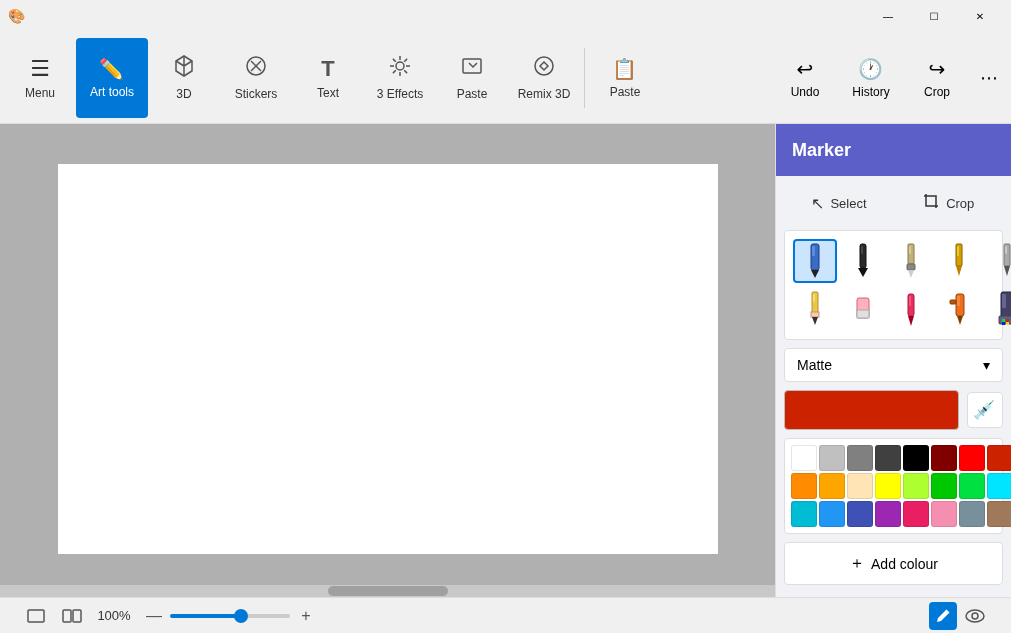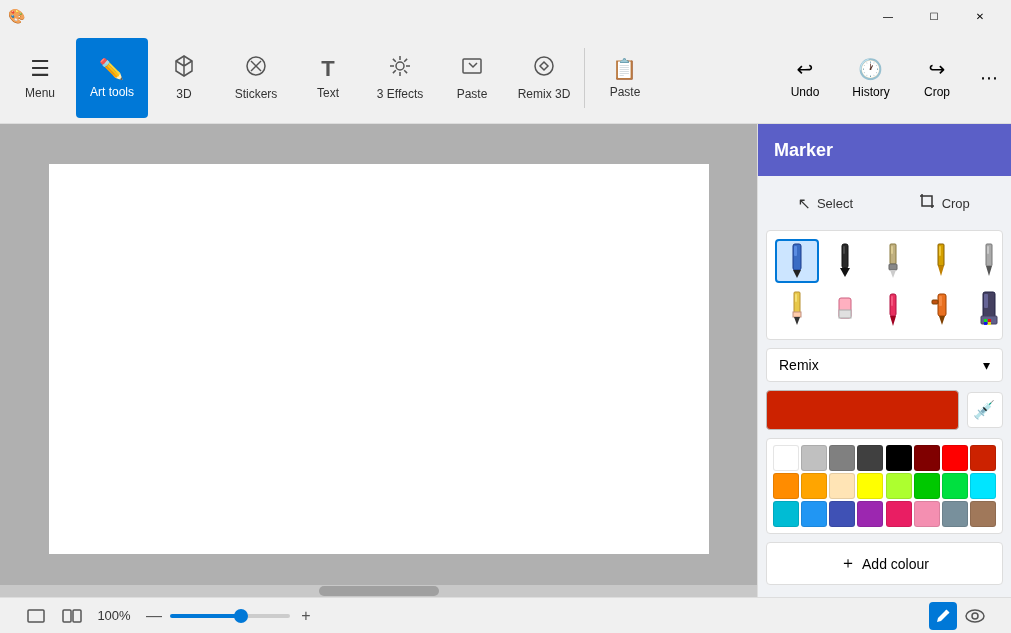--- a/index.html
+++ b/index.html
@@ -78,21 +78,21 @@
     }
 
     
     .main-area {
       display: flex;
       height: calc(633px - 32px - 92px - 36px);
     }
 
     
     .right-panel {
-      width: 254px;
+      width: 236px;
       background: #f0f2f5;
       border-left: 1px solid #ddd;
       display: flex;
       flex-direction: column;
       text-align: center;
     }
     .panel-header {
       background: #5b5fc7;
       color: #fff;
       font-size: 18px;
@@ -509,21 +509,21 @@
 
             <rect x="11" y="29" width="3" height="3" fill="#00ff00" opacity="0.8"></rect>
             <rect x="15" y="29" width="3" height="3" fill="#ff0000" opacity="0.8"></rect>
             <rect x="11" y="32" width="3" height="3" fill="#0000ff" opacity="0.8"></rect>
             <rect x="15" y="32" width="3" height="3" fill="#ffff00" opacity="0.8"></rect>
           </svg>
         </div>
       </div>
 
       <div class="matte-dropdown">
-        <span>Remix</span>
+        <span>Matte</span>
         <span>▾</span>
       </div>
 
       <div class="color-preview-row">
         <div class="color-preview" id="color-preview" style="background: rgb(204, 34, 0);"></div>
         <div class="eyedropper-btn">
           <span>💉</span>
         </div>
       </div>
 

